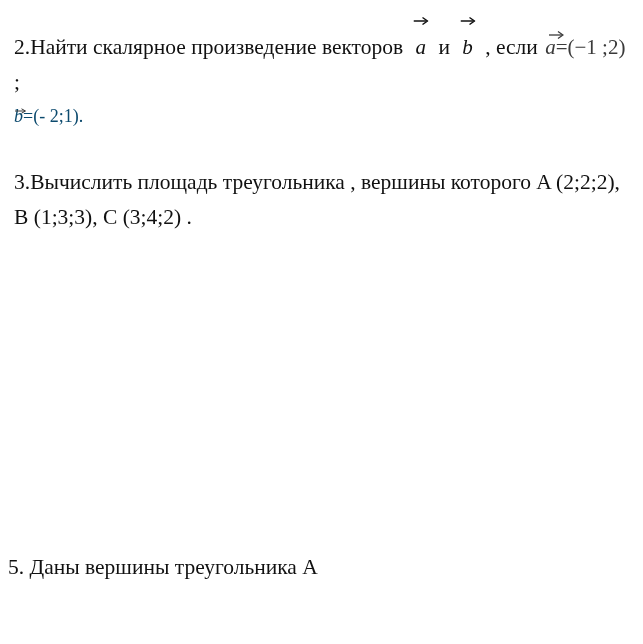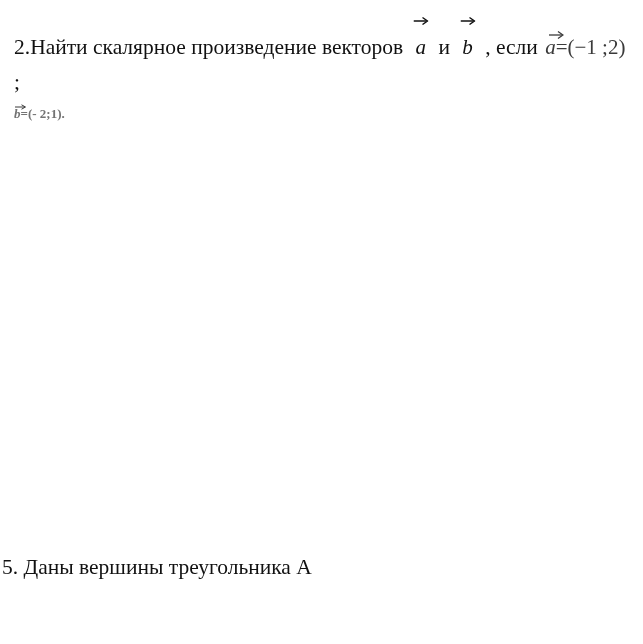--- a/index.html
+++ b/index.html
@@ -69,41 +69,40 @@
     left: 4px;
     top: -15px;
     width: 15px;
     height: 10px;
   }
   .formula .rest {
     font-style: normal;
   }
   .smallformula {
     display: block;
-    font-size: 13px;
+    font-size: 18px;
     font-style: italic;
-    color: #737373;
+    color: #0c4a6e;
     position: relative;
     margin: 6px 0 0 0;
     line-height: 1.2;
-    font-weight: bold;
   }
   .smallformula .arrow {
     position: absolute;
     left: 1px;
     top: -8px;
     width: 11px;
     height: 7px;
   }
   .smallformula .rest {
     font-style: normal;
   }
   .cut {
     position: absolute;
-    left: 2px;
+    left: 8px;
     right: 14px;
     bottom: 0;
     height: 26px;
     overflow: hidden;
   }
   .cut .para {
     margin: 0;
     position: relative;
     top: -4px;
   }
@@ -133,20 +132,21 @@
             <line x1="0" y1="6" x2="13" y2="6" stroke="#3a3a3a" stroke-width="1.3"></line>
             <polyline points="9,2.5 14,6 9,9.5" fill="none" stroke="#3a3a3a" stroke-width="1.3"></polyline>
           </svg></span><span>a</span><span class="rest">=(−1 ;2)</span></span>
     <span class="inline">;</span>
     <span class="smallformula"><span class="arrow"><svg width="11" height="7" viewBox="0 0 11 7">
             <line x1="0" y1="4" x2="9.5" y2="4" stroke="#3a3a3a" stroke-width="1"></line>
             <polyline points="6.5,1.8 10.5,4 6.5,6.2" fill="none" stroke="#3a3a3a" stroke-width="1"></polyline>
           </svg></span><span>b</span><span class="rest">=(- 2;1).</span></span>
   </p>
 
+  <p class="para" style="margin-top:38px;">3.Вычислить площадь треугольника , вершины которого A (2;2;2), B (1;3;3), C (3;4;2) .</p>
 
 
 
   <div class="cut">
     <p class="para">5. Даны вершины треугольника A</p>
   </div>
 
 </div>
 
 </body></html>

